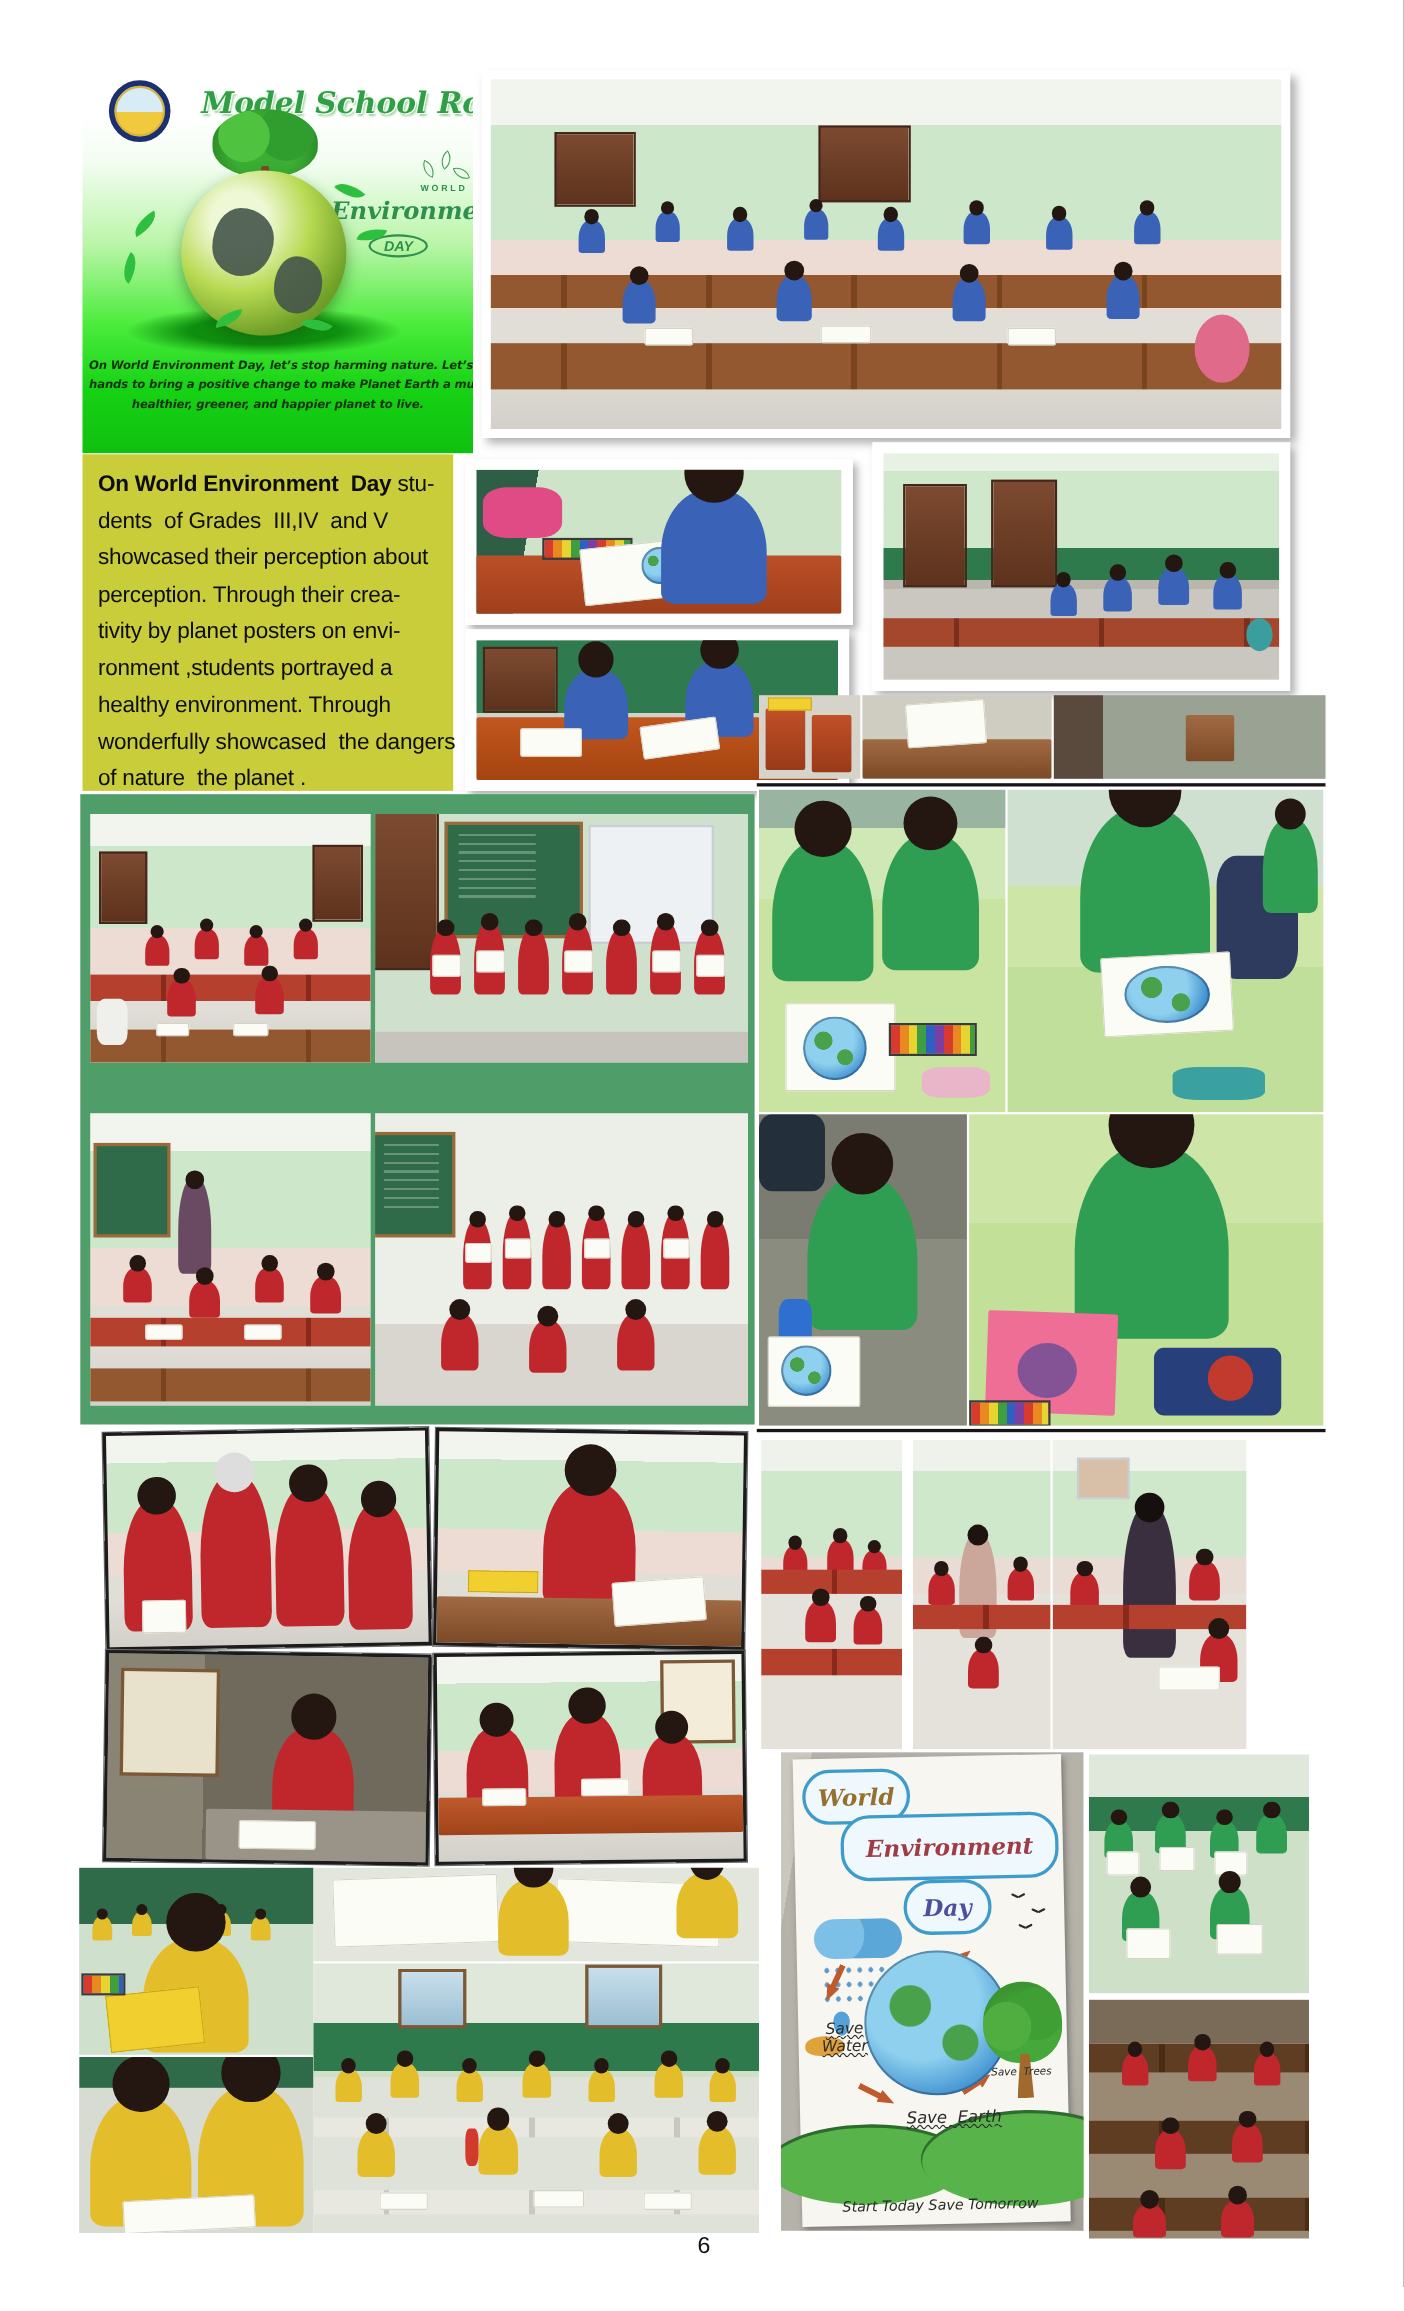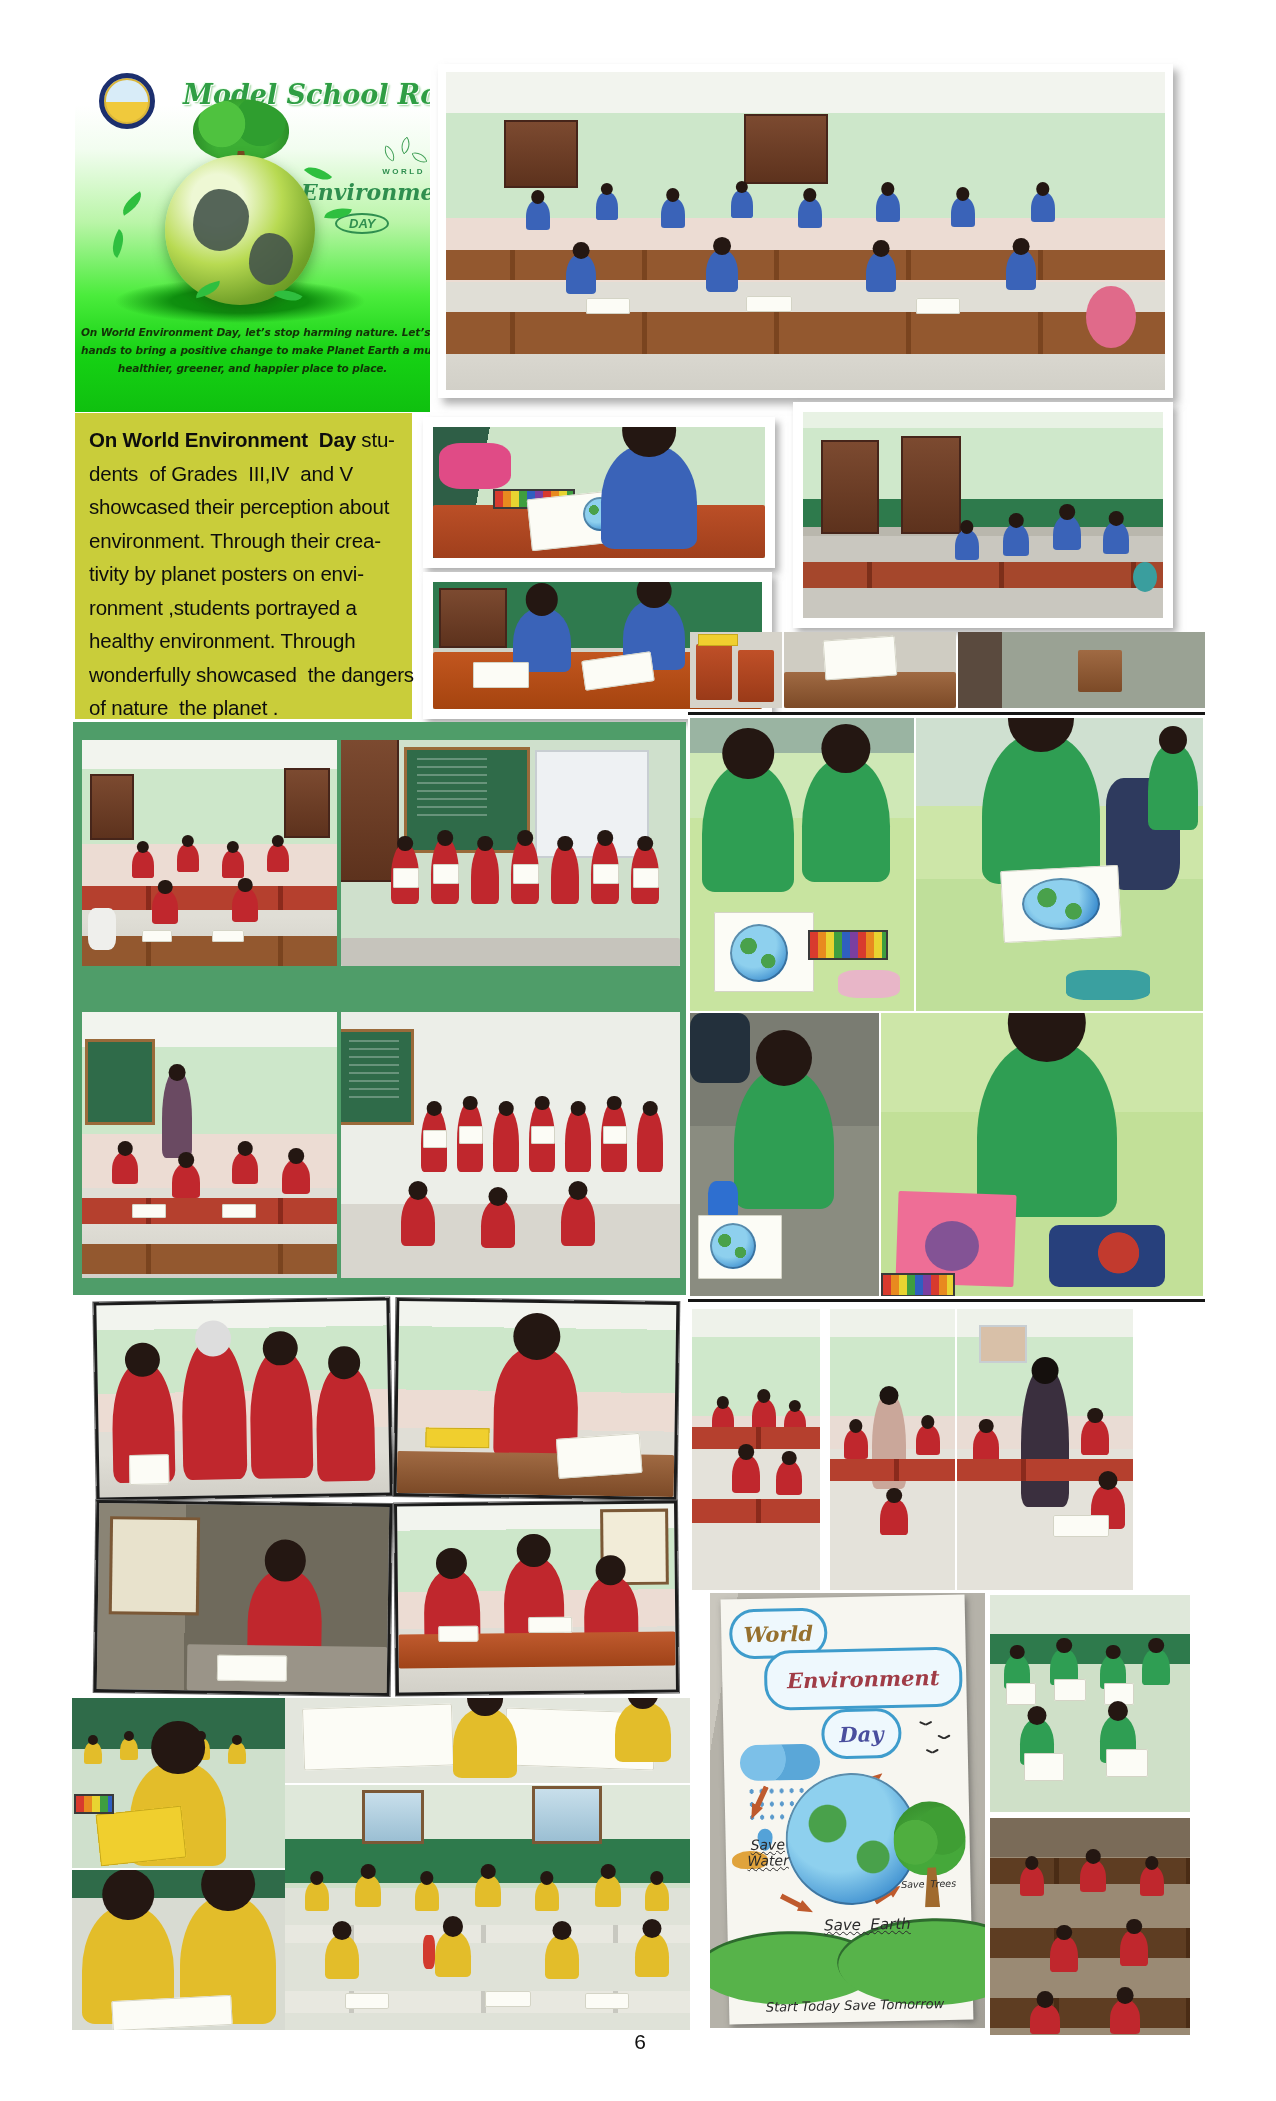--- a/index.html
+++ b/index.html
@@ -150,21 +150,21 @@
       <span class="leafspray" style="left:30px;top:190px;transform:rotate(-60deg);"></span>
       <span class="leafspray" style="left:230px;top:120px;transform:rotate(40deg);"></span>
       <span class="leafspray" style="left:250px;top:160px;transform:rotate(10deg);"></span>
       <span class="leafspray" style="left:120px;top:236px;transform:rotate(-10deg);"></span>
       <span class="leafspray" style="left:200px;top:242px;transform:rotate(30deg);"></span>
     </div>
 
     <div class="quote">
       <div>On World Environment Day, let’s stop harming nature. Let’s join</div>
       <div>hands to bring a positive change to make Planet Earth a much</div>
-      <div>healthier, greener, and happier place to place.</div>
+      <div>healthier, greener, and happier planet to live.</div>
     </div>
   </section>
 
   <div class="ph frame8 class-mint" style="left:438px;top:64px;width:719px;height:318px;" title="Class of students in blue uniforms drawing at desks">
     <span class="door" style="left:60px;top:50px;width:70px;height:64px;"></span>
     <span class="door" style="left:300px;top:44px;width:80px;height:66px;"></span>
     <span class="drow" style="top:178px;height:30px;"></span>
     <span class="drow" style="top:240px;height:42px;"></span>
     <span class="kid" style="--u:#3a63b8;left:80px;top:128px;width:24px;height:30px;"></span>
     <span class="kid" style="--u:#3a63b8;left:150px;top:120px;width:22px;height:28px;"></span>
@@ -181,21 +181,21 @@
     <span class="sheet" style="left:140px;top:226px;width:44px;height:16px;"></span>
     <span class="sheet" style="left:300px;top:224px;width:46px;height:16px;"></span>
     <span class="sheet" style="left:470px;top:226px;width:44px;height:16px;"></span>
     <span class="blob" style="left:640px;top:214px;width:50px;height:62px;background:#e06a8a;"></span>
   </div>
 
   <aside class="textblock">
     <div class="pline"><b>On World Environment  Day</b><span> stu-</span></div>
     <div class="pline">dents  of Grades  III,IV  and V</div>
     <div class="pline">showcased their perception about</div>
-    <div class="pline">environment. Through their crea-</div>
+    <div class="pline">perception. Through their crea-</div>
     <div class="pline">tivity by planet posters on envi-</div>
     <div class="pline">ronment ,students portrayed a</div>
     <div class="pline">healthy environment. Through</div>
     <div class="pline">wonderfully showcased  the dangers</div>
     <div class="pline">of nature  the planet .</div>
   </aside>
 
   <div class="ph frame" style="left:423px;top:417px;width:332px;height:131px;
        background:linear-gradient(100deg,#2e5e46 0 16%,#cde4c8 16% 100%);" title="Student in blue uniform colouring an earth poster at a desk">
     <span class="desk" style="left:0;top:78px;width:332px;height:53px;background:linear-gradient(#bb4f27,#a03f1c);"></span>

